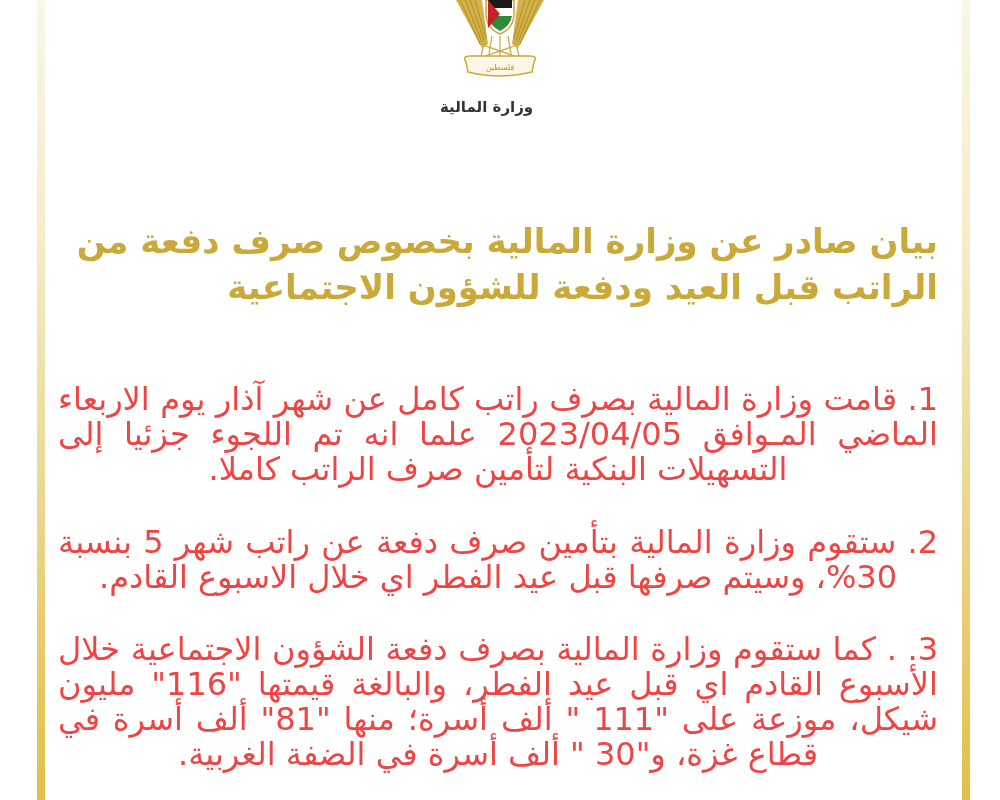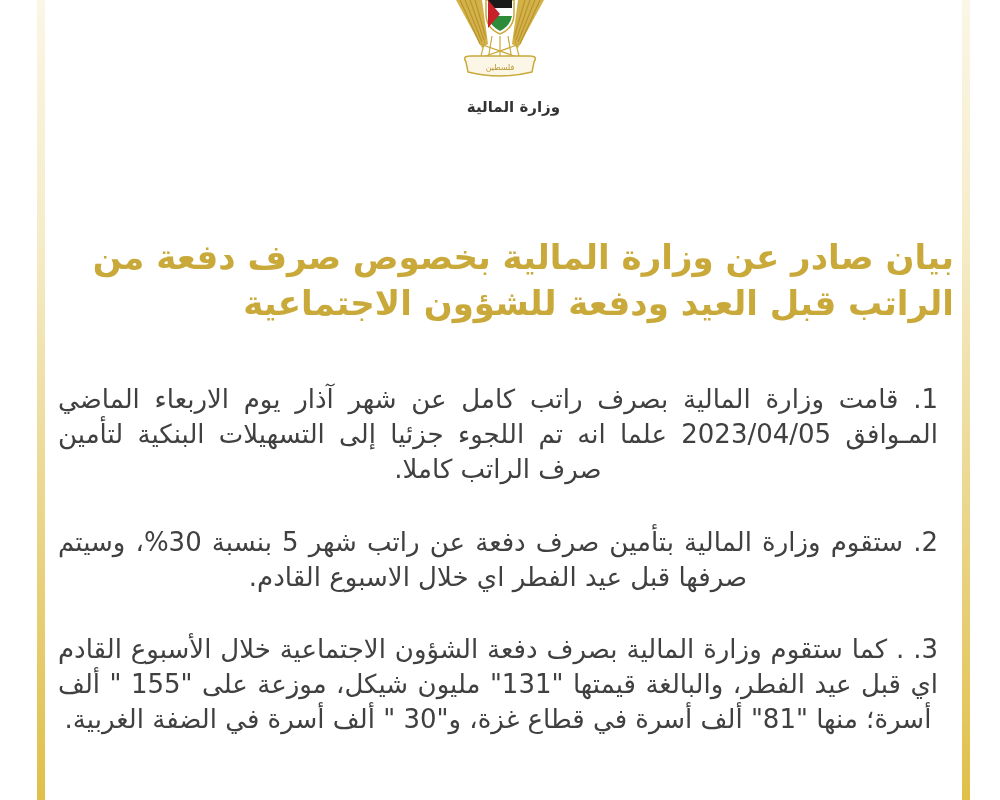--- a/index.html
+++ b/index.html
@@ -29,21 +29,21 @@
     left: 452px;
     top: 0;
     width: 96px;
     height: 82px;
   }
   .ministry-name {
     position: absolute;
     left: 440px;
     top: 98px;
     width: 120px;
-    text-align: right;
+    text-align: left;
     font-size: 15px;
     font-weight: bold;
     color: #333333;
     direction: rtl;
   }
 
   .title {
     position: absolute;
     left: 60px;
     top: 218px;
@@ -56,22 +56,22 @@
     line-height: 46px;
   }
 
   .para {
     position: absolute;
     left: 58px;
     width: 880px;
     direction: rtl;
     text-align: justify;
     text-align-last: center;
-    color: #404040;
-    font-size: 26px;
+    color: #ef4444;
+    font-size: 32px;
     line-height: 35px;
   }
   .para.p1 { top: 382px; }
   .para.p2 { top: 525px; }
   .para.p3 { top: 632px; }
   .para .num { unicode-bidi: isolate; }
 </style>
 </head>
 <body>
 
@@ -110,28 +110,28 @@
     <line x1="28" y1="44" x2="68" y2="58"></line>
     <line x1="68" y1="44" x2="28" y2="58"></line>
   </g>
 
   <path d="M14 62 Q10 56 18 56 L78 56 Q86 56 82 62 L80 72 Q48 80 16 72 Z" fill="#fbf6e6" stroke="#c9a93a" stroke-width="1.5"></path>
   <text x="48" y="70" text-anchor="middle" font-size="8" fill="#b8942e" font-family="DejaVu Sans, sans-serif">فلسطين</text>
 </svg>
 
 <div class="ministry-name">وزارة المالية</div>
 
-<h1 class="title" style="margin:16px;">بيان صادر عن وزارة المالية بخصوص صرف دفعة من الراتب قبل العيد ودفعة للشؤون الاجتماعية</h1>
+<h1 class="title" style="margin:0;">بيان صادر عن وزارة المالية بخصوص صرف دفعة من الراتب قبل العيد ودفعة للشؤون الاجتماعية</h1>
 
 <p class="para p1" style="margin:0;">
   <span class="num">1.</span>
   <span>قامت وزارة المالية بصرف راتب كامل عن شهر آذار يوم الاربعاء الماضي المـوافق 2023/04/05 علما انه تم اللجوء جزئيا إلى التسهيلات البنكية لتأمين صرف الراتب كاملا.</span>
 </p>
 
 <p class="para p2" style="margin:0;">
   <span class="num">2.</span>
   <span>ستقوم وزارة المالية بتأمين صرف دفعة عن راتب شهر 5 بنسبة 30%، وسيتم صرفها قبل عيد الفطر اي خلال الاسبوع القادم.</span>
 </p>
 
 <p class="para p3" style="margin:0;">
   <span class="num">3. .</span>
-  <span>كما ستقوم وزارة المالية بصرف دفعة الشؤون الاجتماعية خلال الأسبوع القادم اي قبل عيد الفطر، والبالغة قيمتها "131" مليون شيكل، موزعة على "155 " ألف أسرة؛ منها "81" ألف أسرة في قطاع غزة، و"30 " ألف أسرة في الضفة الغربية.</span>
+  <span>كما ستقوم وزارة المالية بصرف دفعة الشؤون الاجتماعية خلال الأسبوع القادم اي قبل عيد الفطر، والبالغة قيمتها "116" مليون شيكل، موزعة على "111 " ألف أسرة؛ منها "81" ألف أسرة في قطاع غزة، و"30 " ألف أسرة في الضفة الغربية.</span>
 </p>
 
 </body></html>

